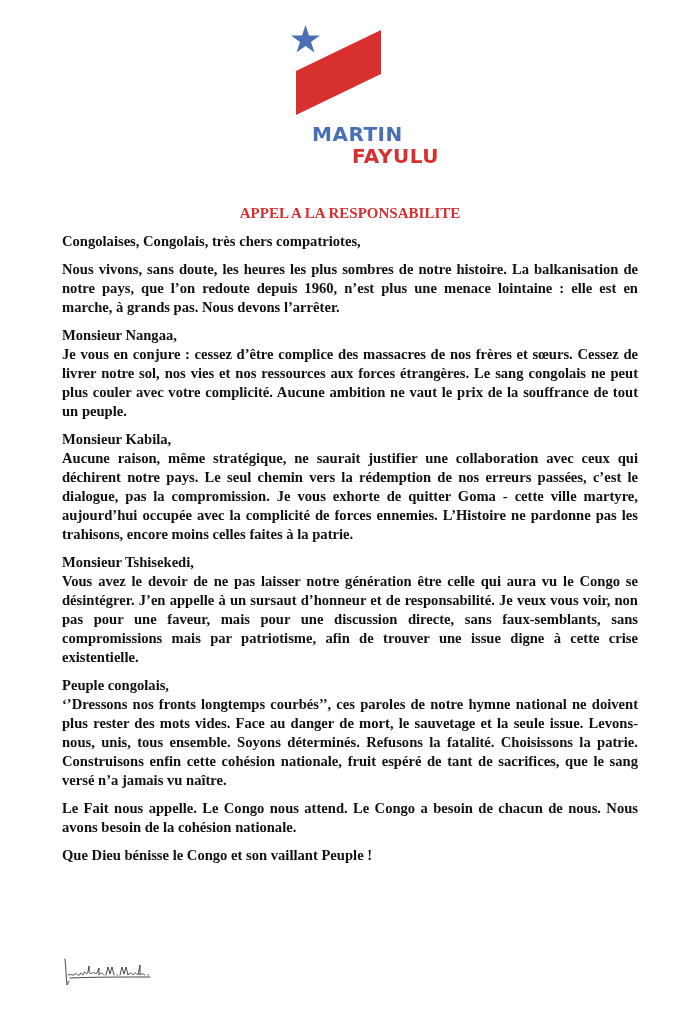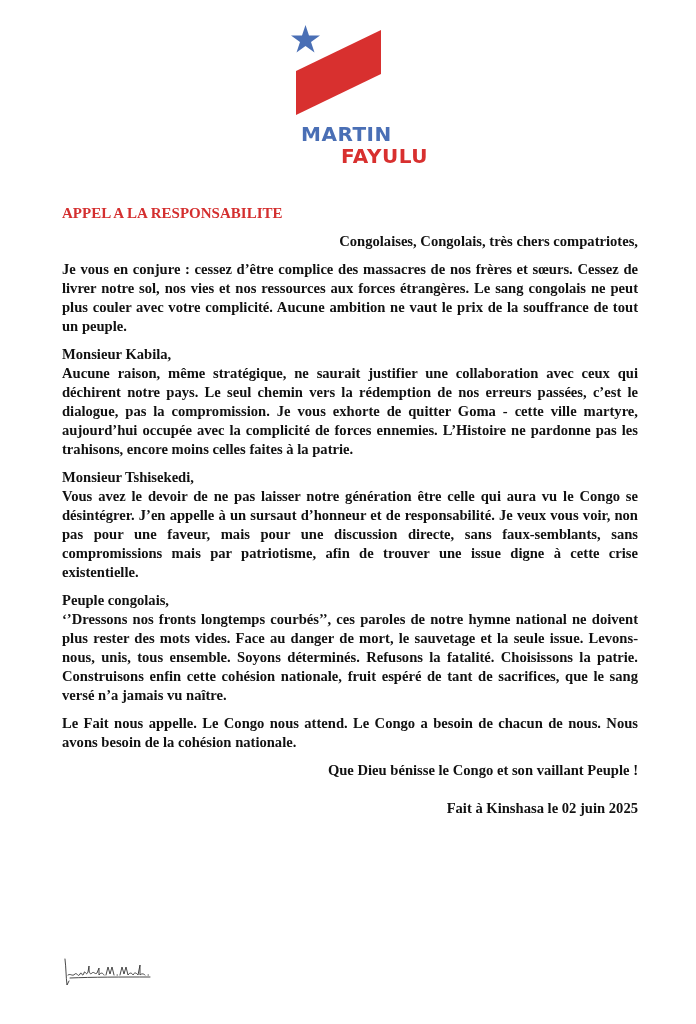--- a/index.html
+++ b/index.html
@@ -1,66 +1,66 @@
 <!DOCTYPE html>
 <html><head>
   <meta charset="utf-8">
   <style>
     html, body { margin: 0; padding: 0; background: #ffffff; }
     body { width: 696px; height: 1024px; position: relative; overflow: hidden; }
     .logo { position: absolute; left: 285px; top: 18px; width: 110px; height: 150px; }
     .logo svg { position: absolute; left: 0; top: 0; }
     .logo-name {
-      position: absolute; left: 16px; width: 92px;
+      position: absolute; left: 27px; width: 92px;
       font-family: "DejaVu Sans", sans-serif; font-weight: bold;
       font-size: 20px; letter-spacing: 0.5px; line-height: 20px;
       text-align: left;
     }
     .logo-first { top: 106px; }
     .logo-last { top: 128px; }
     .doc {
       position: absolute; left: 62px; top: 204px; width: 576px;
       font-family: "Liberation Serif", serif; font-weight: bold;
       font-size: 14.6px; line-height: 19px; color: #111111;
     }
     .title {
-      color: #d42f2f; font-size: 15px;
+      text-align: center; color: #d42f2f; font-size: 15px;
       margin: 0 0 9px 0; line-height: 19px;
     }
     .doc p { margin: 0 0 9px 0; text-align: justify; }
-    .doc p.left { text-align: right; }
+    .doc p.left { text-align: left; }
     .doc p .salut { display: block; text-align: left; }
     .spacer { height: 10px; }
     .signature { position: absolute; left: 62px; top: 955px; width: 100px; height: 34px; }
   </style>
 </head>
 <body>
 
 <div class="logo">
   <svg width="110" height="104" viewBox="0 0 110 104">
     <polygon fill="#4a6fb5" points="20.5,7 24,17.5 35,17.5 26,24 29.5,34.5 20.5,28 11.5,34.5 15,24 6,17.5 17,17.5"></polygon>
     <polygon fill="#d8302f" points="11,53 96,12 96,56 11,97"></polygon>
   </svg>
   <div class="logo-name logo-first" style="color:#4a6fb5;">MARTIN</div>
   <div class="logo-name logo-last" style="color:#d8302f;margin-left:40px;">FAYULU</div>
 </div>
 
 <div class="doc">
   <div class="title">APPEL A LA RESPONSABILITE</div>
   <p class="left">Congolaises, Congolais, très chers compatriotes,</p>
   <div id="paragraphs">
-      <p><span>Je vous en conjure : cessez d’être complice des massacres de nos frères et sœurs. Cessez de livrer notre sol, nos vies et nos ressources aux forces étrangères. Le sang congolais ne peut plus couler avec votre complicité. Aucune ambition ne vaut le prix de la souffrance de tout un peuple.</span></p>
+      <p><span>Nous vivons, sans doute, les heures les plus sombres de notre histoire. La balkanisation de notre pays, que l’on redoute depuis 1960, n’est plus une menace lointaine : elle est en marche, à grands pas. Nous devons l’arrêter.</span></p>
+      <p><span class="salut">Monsieur Nangaa,</span><span>Je vous en conjure : cessez d’être complice des massacres de nos frères et sœurs. Cessez de livrer notre sol, nos vies et nos ressources aux forces étrangères. Le sang congolais ne peut plus couler avec votre complicité. Aucune ambition ne vaut le prix de la souffrance de tout un peuple.</span></p>
       <p><span class="salut">Monsieur Kabila,</span><span>Aucune raison, même stratégique, ne saurait justifier une collaboration avec ceux qui déchirent notre pays. Le seul chemin vers la rédemption de nos erreurs passées, c’est le dialogue, pas la compromission. Je vous exhorte de quitter Goma - cette ville martyre, aujourd’hui occupée avec la complicité de forces ennemies. L’Histoire ne pardonne pas les trahisons, encore moins celles faites à la patrie.</span></p>
       <p><span class="salut">Monsieur Tshisekedi,</span><span>Vous avez le devoir de ne pas laisser notre génération être celle qui aura vu le Congo se désintégrer. J’en appelle à un sursaut d’honneur et de responsabilité. Je veux vous voir, non pas pour une faveur, mais pour une discussion directe, sans faux-semblants, sans compromissions mais par patriotisme, afin de trouver une issue digne à cette crise existentielle.</span></p>
       <p><span class="salut">Peuple congolais,</span><span>‘’Dressons nos fronts longtemps courbés’’, ces paroles de notre hymne national ne doivent plus rester des mots vides. Face au danger de mort, le sauvetage et la seule issue. Levons-nous, unis, tous ensemble. Soyons déterminés. Refusons la fatalité. Choisissons la patrie. Construisons enfin cette cohésion nationale, fruit espéré de tant de sacrifices, que le sang versé n’a jamais vu naître.</span></p>
       <p><span>Le Fait nous appelle. Le Congo nous attend. Le Congo a besoin de chacun de nous. Nous avons besoin de la cohésion nationale.</span></p>
       <p class="left"><span>Que Dieu bénisse le Congo et son vaillant Peuple !</span></p>
     </div>
   <div class="spacer"></div>
-  <p class="left">Fait à Kinshasa le 02 juin 2025</p>
 </div>
 
 <svg class="signature" viewBox="0 0 100 34">
   <g fill="none" stroke="#333" stroke-width="0.9" stroke-linecap="round" stroke-linejoin="round">
     <path d="M3,4 C4,12 4,22 5,30 L7,26"></path>
     <path d="M6,20 C9,18 10,22 13,19 C15,17 16,23 18,19 C20,15 20,24 22,18 C23,14 24,22 26,17 L27,11 C27,18 28,20 30,18 C32,16 33,20 35,18 L37,13 L37,20 C39,17 41,18 42,20"></path>
     <path d="M44,20 L46,12 L48,19 L50,12 L52,20"></path>
     <path d="M55,20 L55.5,20"></path>
     <path d="M58,20 L60,12 L62,19 L64,12 L66,20 C68,17 70,18 71,20 C73,16 75,19 76,20 L78,10 L78,20 C80,18 82,19 83,20"></path>
     <path d="M86,20 L86.5,20"></path>

